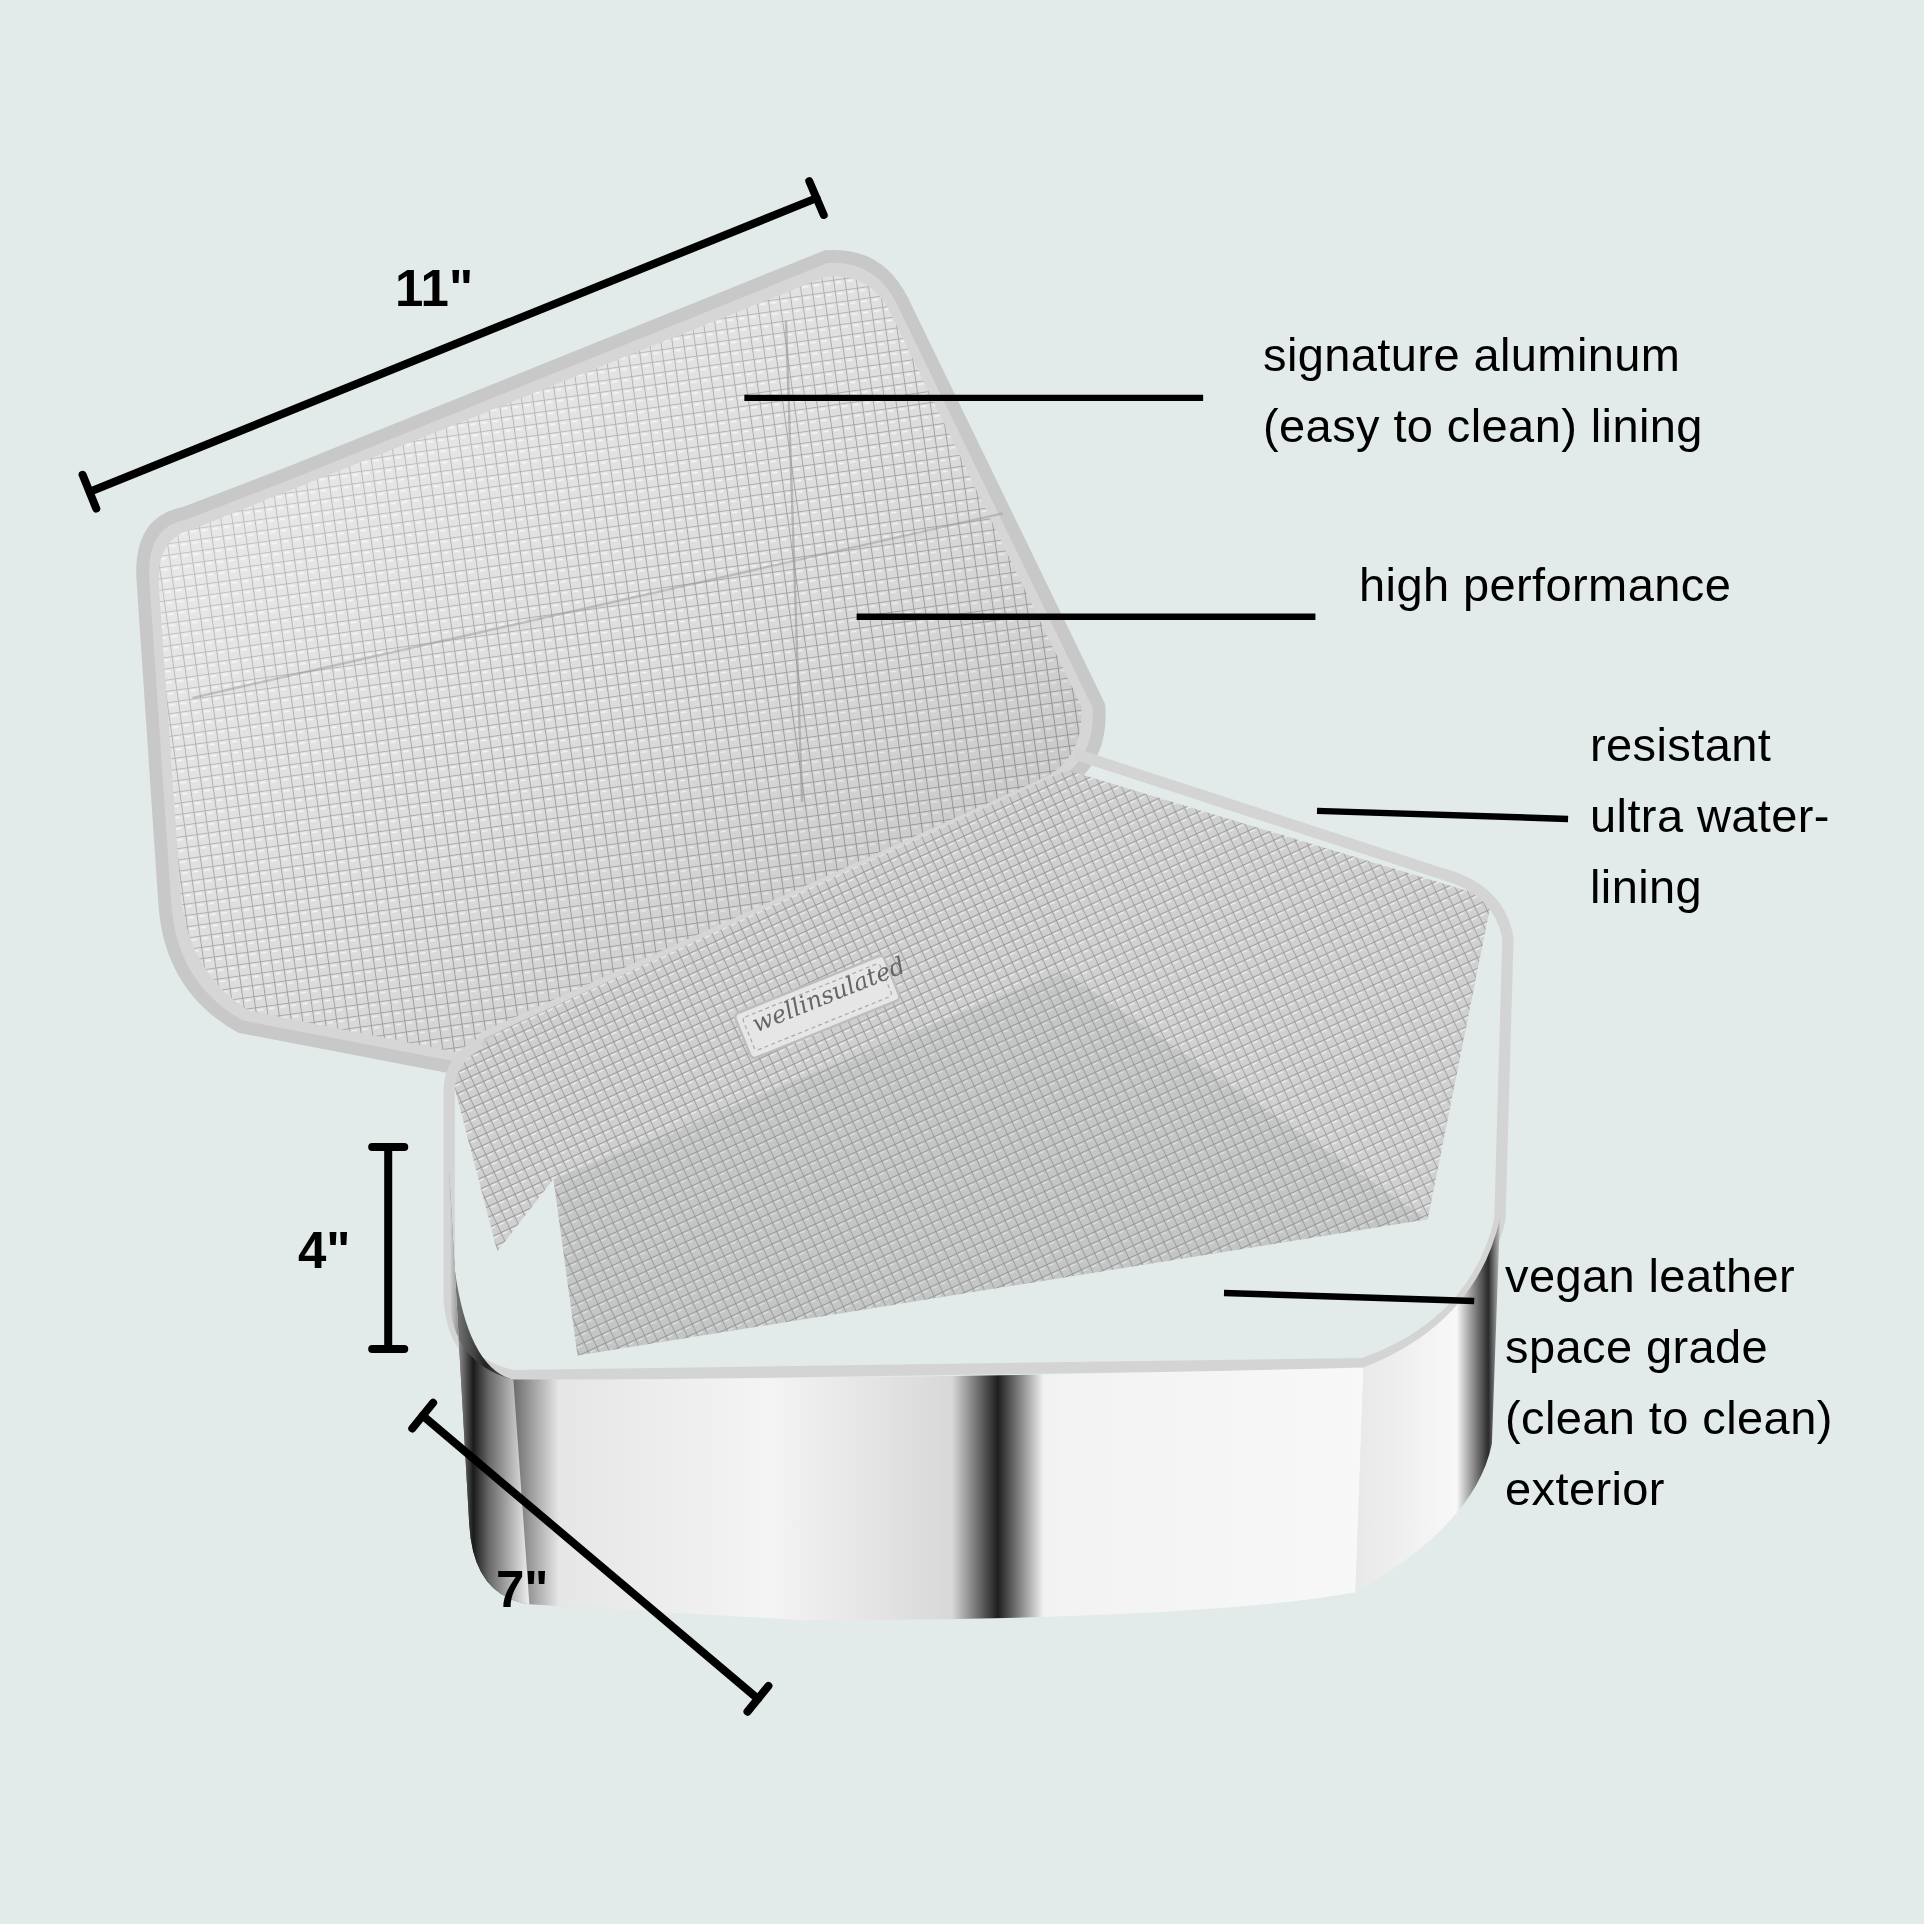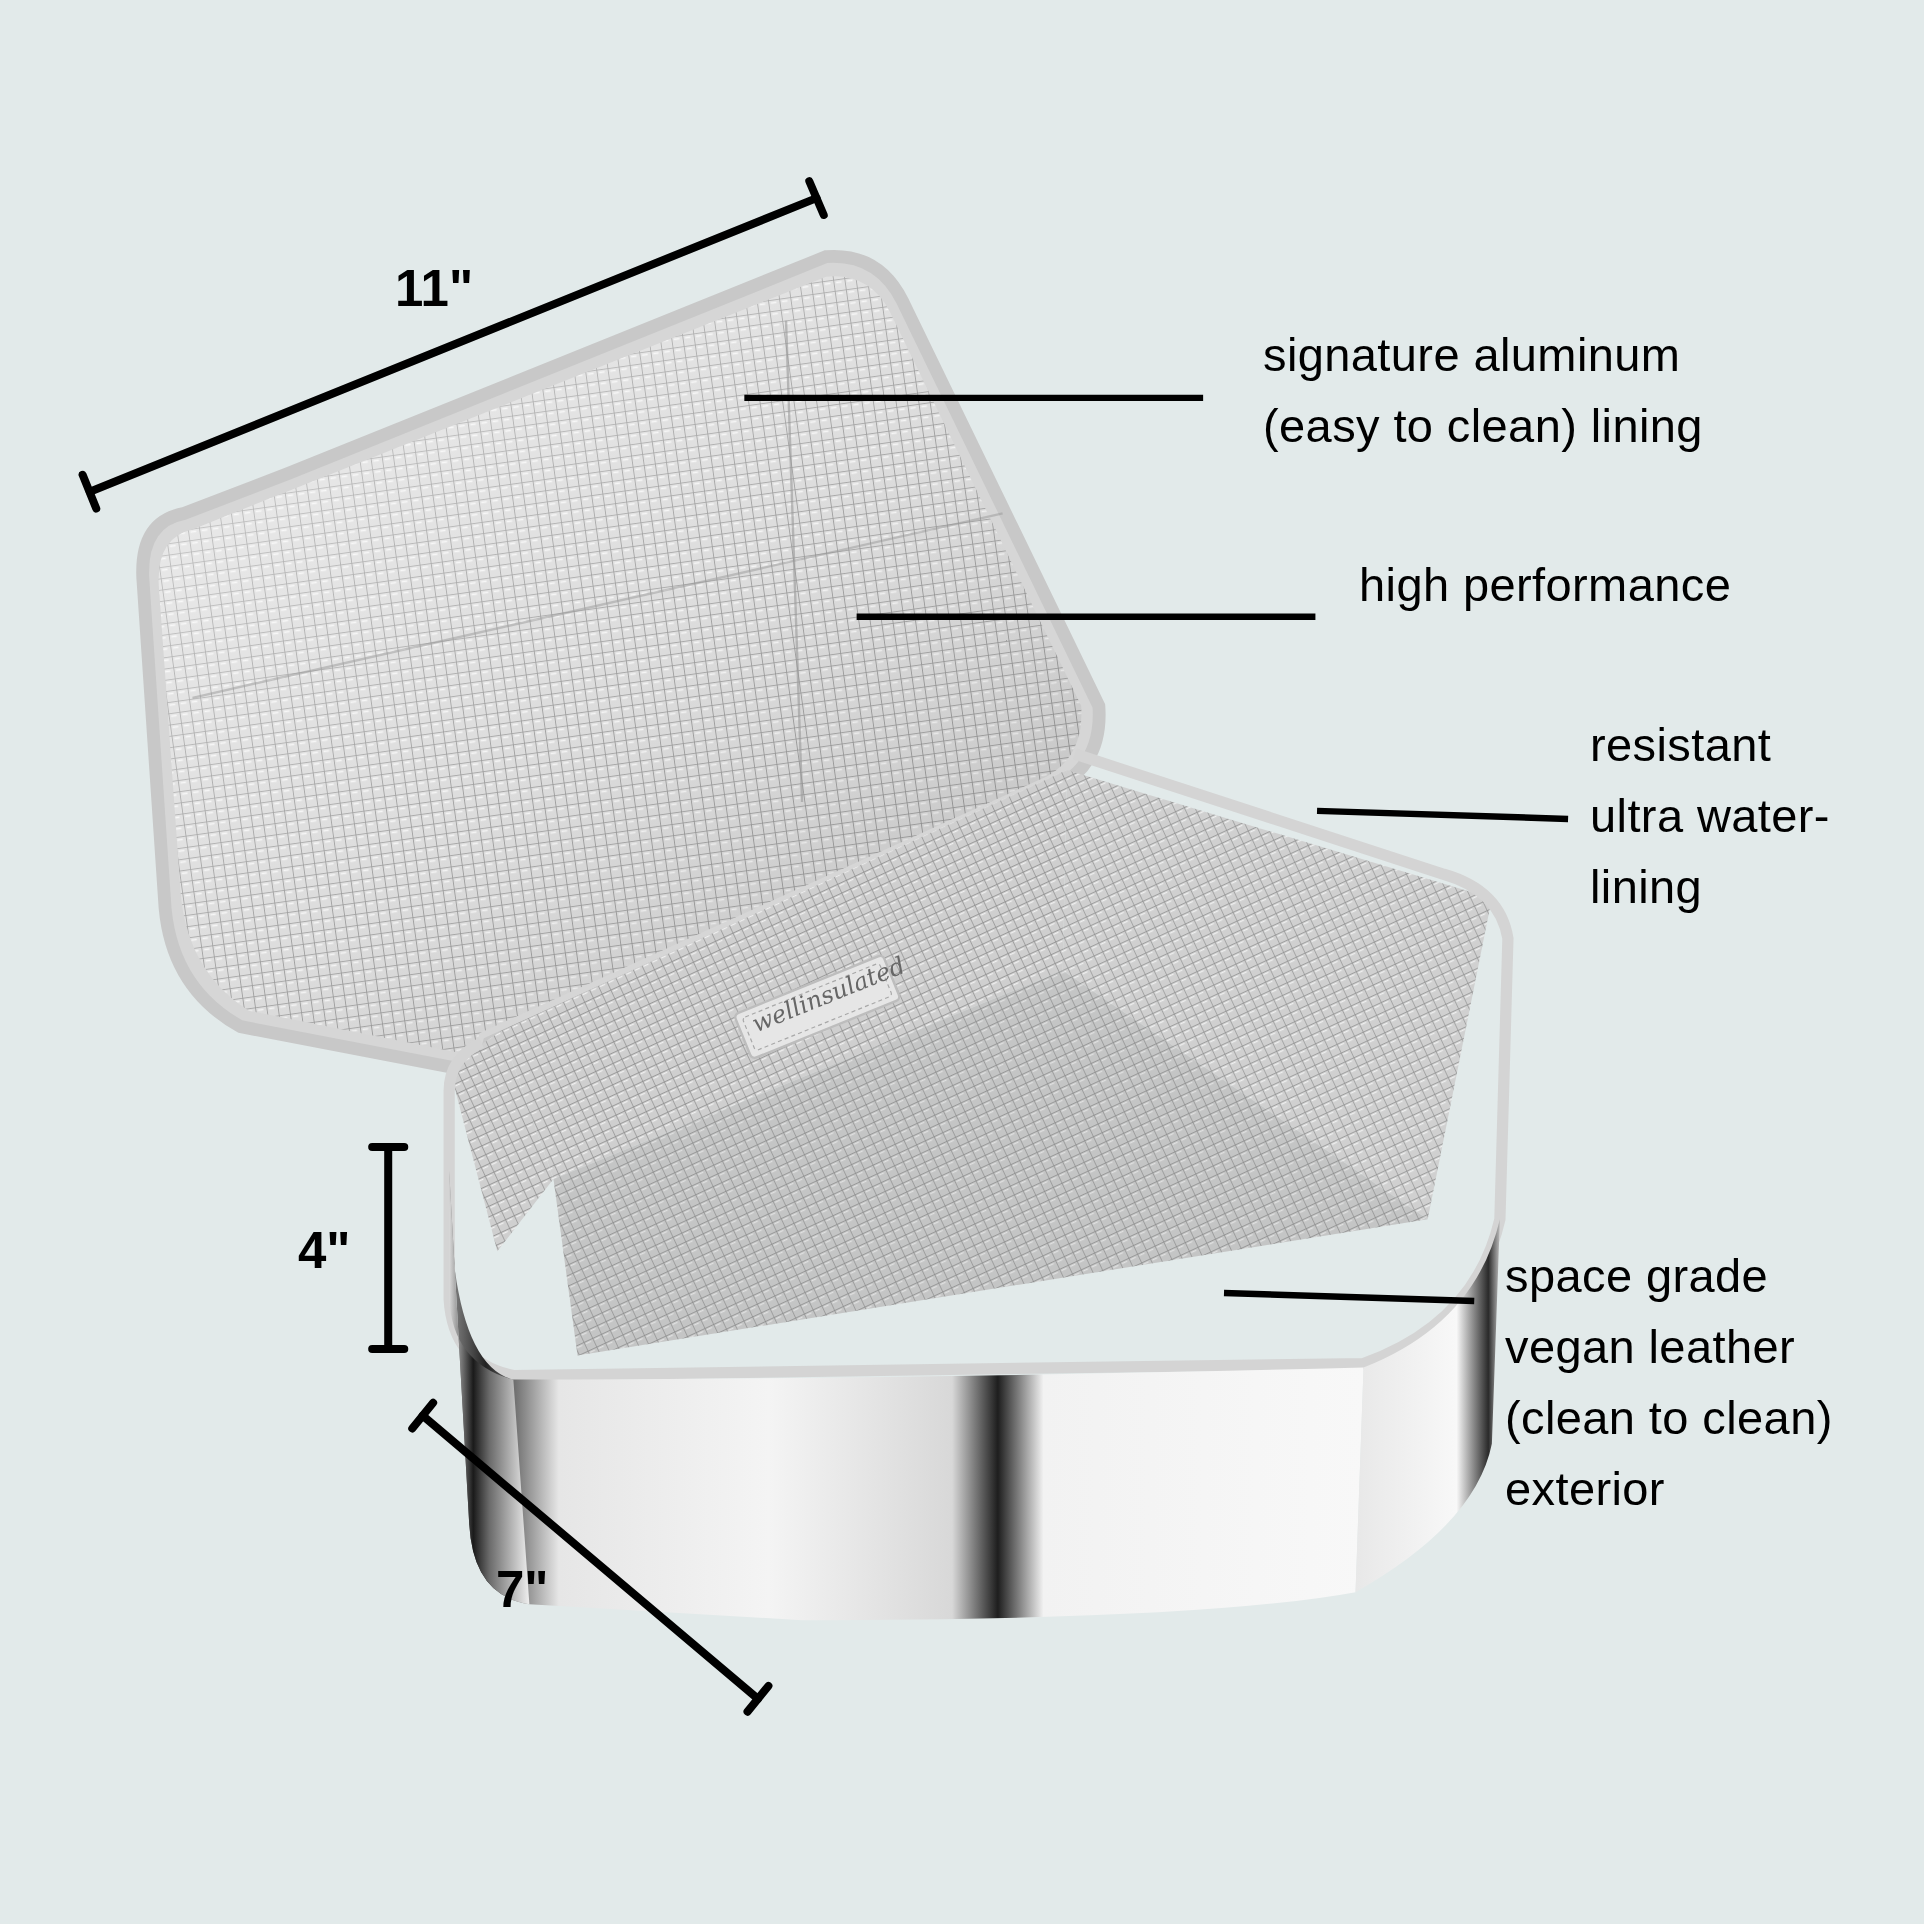--- a/index.html
+++ b/index.html
@@ -148,18 +148,18 @@
   <div>high performance</div>
 </div>
 
 <div class="label" style="left:1590px; top:709px;">
   <div>resistant</div>
   <div>ultra water-</div>
   <div>lining</div>
 </div>
 
 <div class="label" style="left:1505px; top:1240px;">
+  <div>vegan leather</div>
   <div>space grade</div>
-  <div>vegan leather</div>
   <div>(clean to clean)</div>
   <div>exterior</div>
 </div>
 
 
 </body></html>

